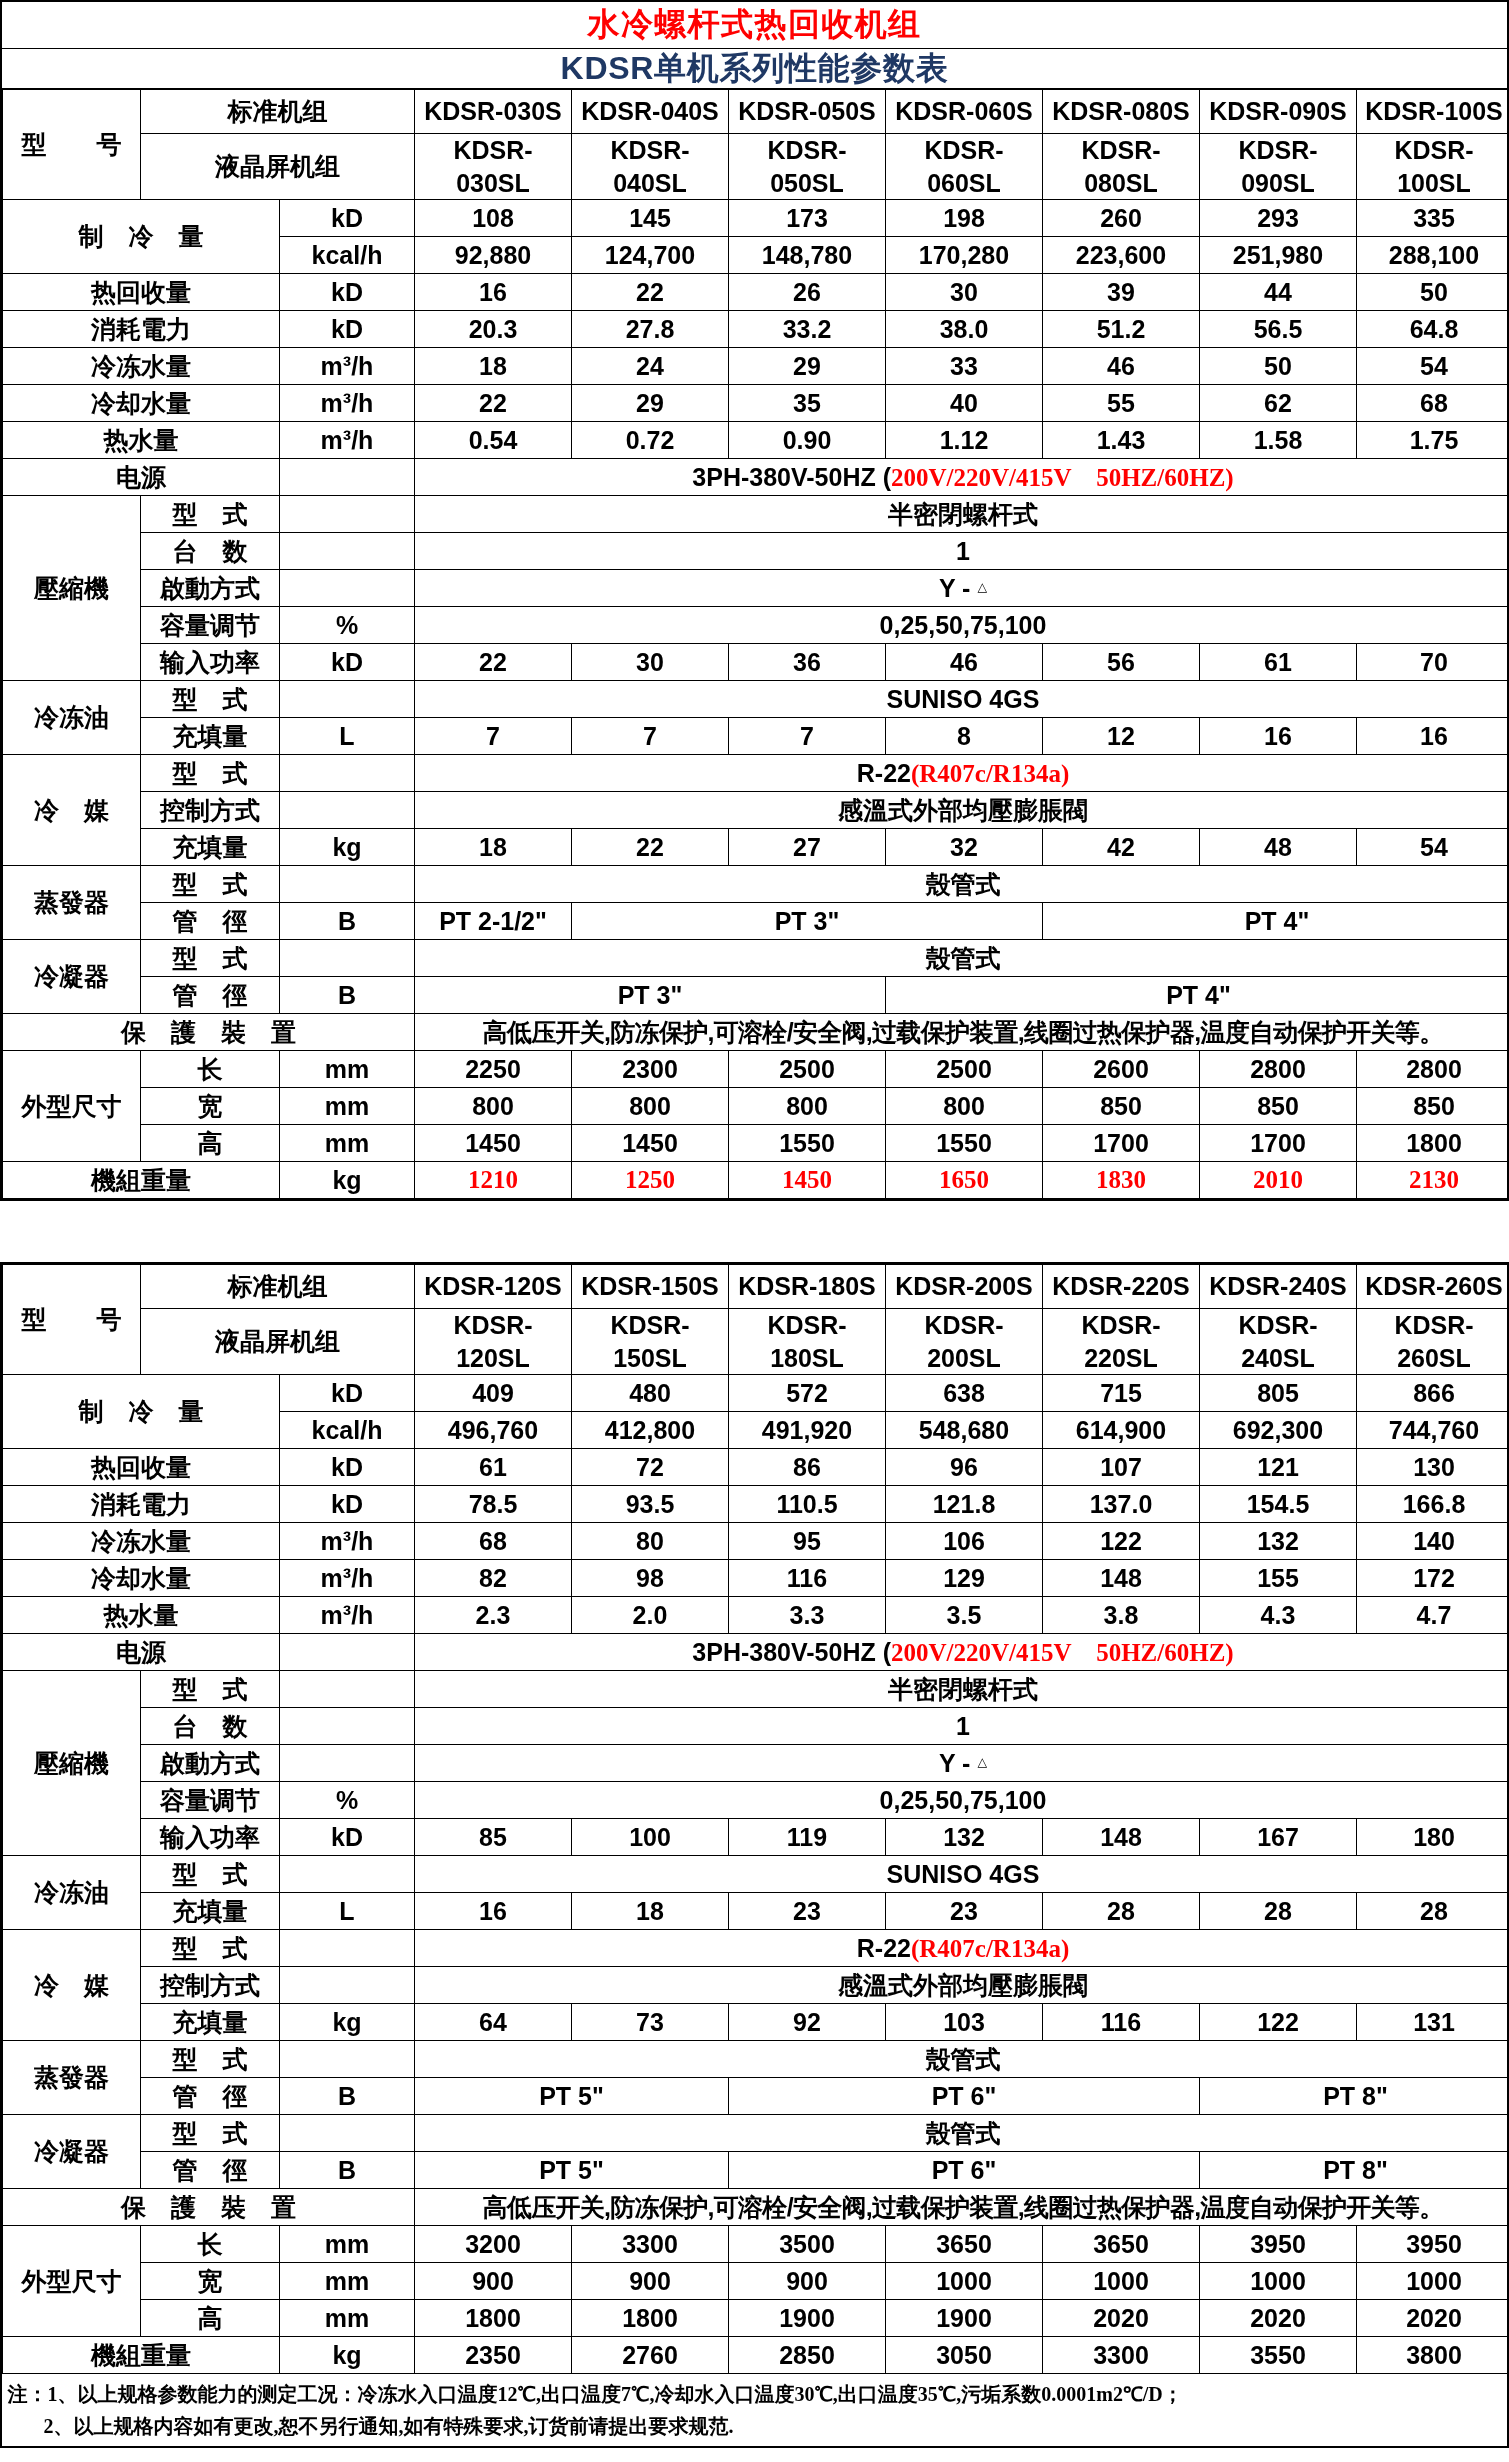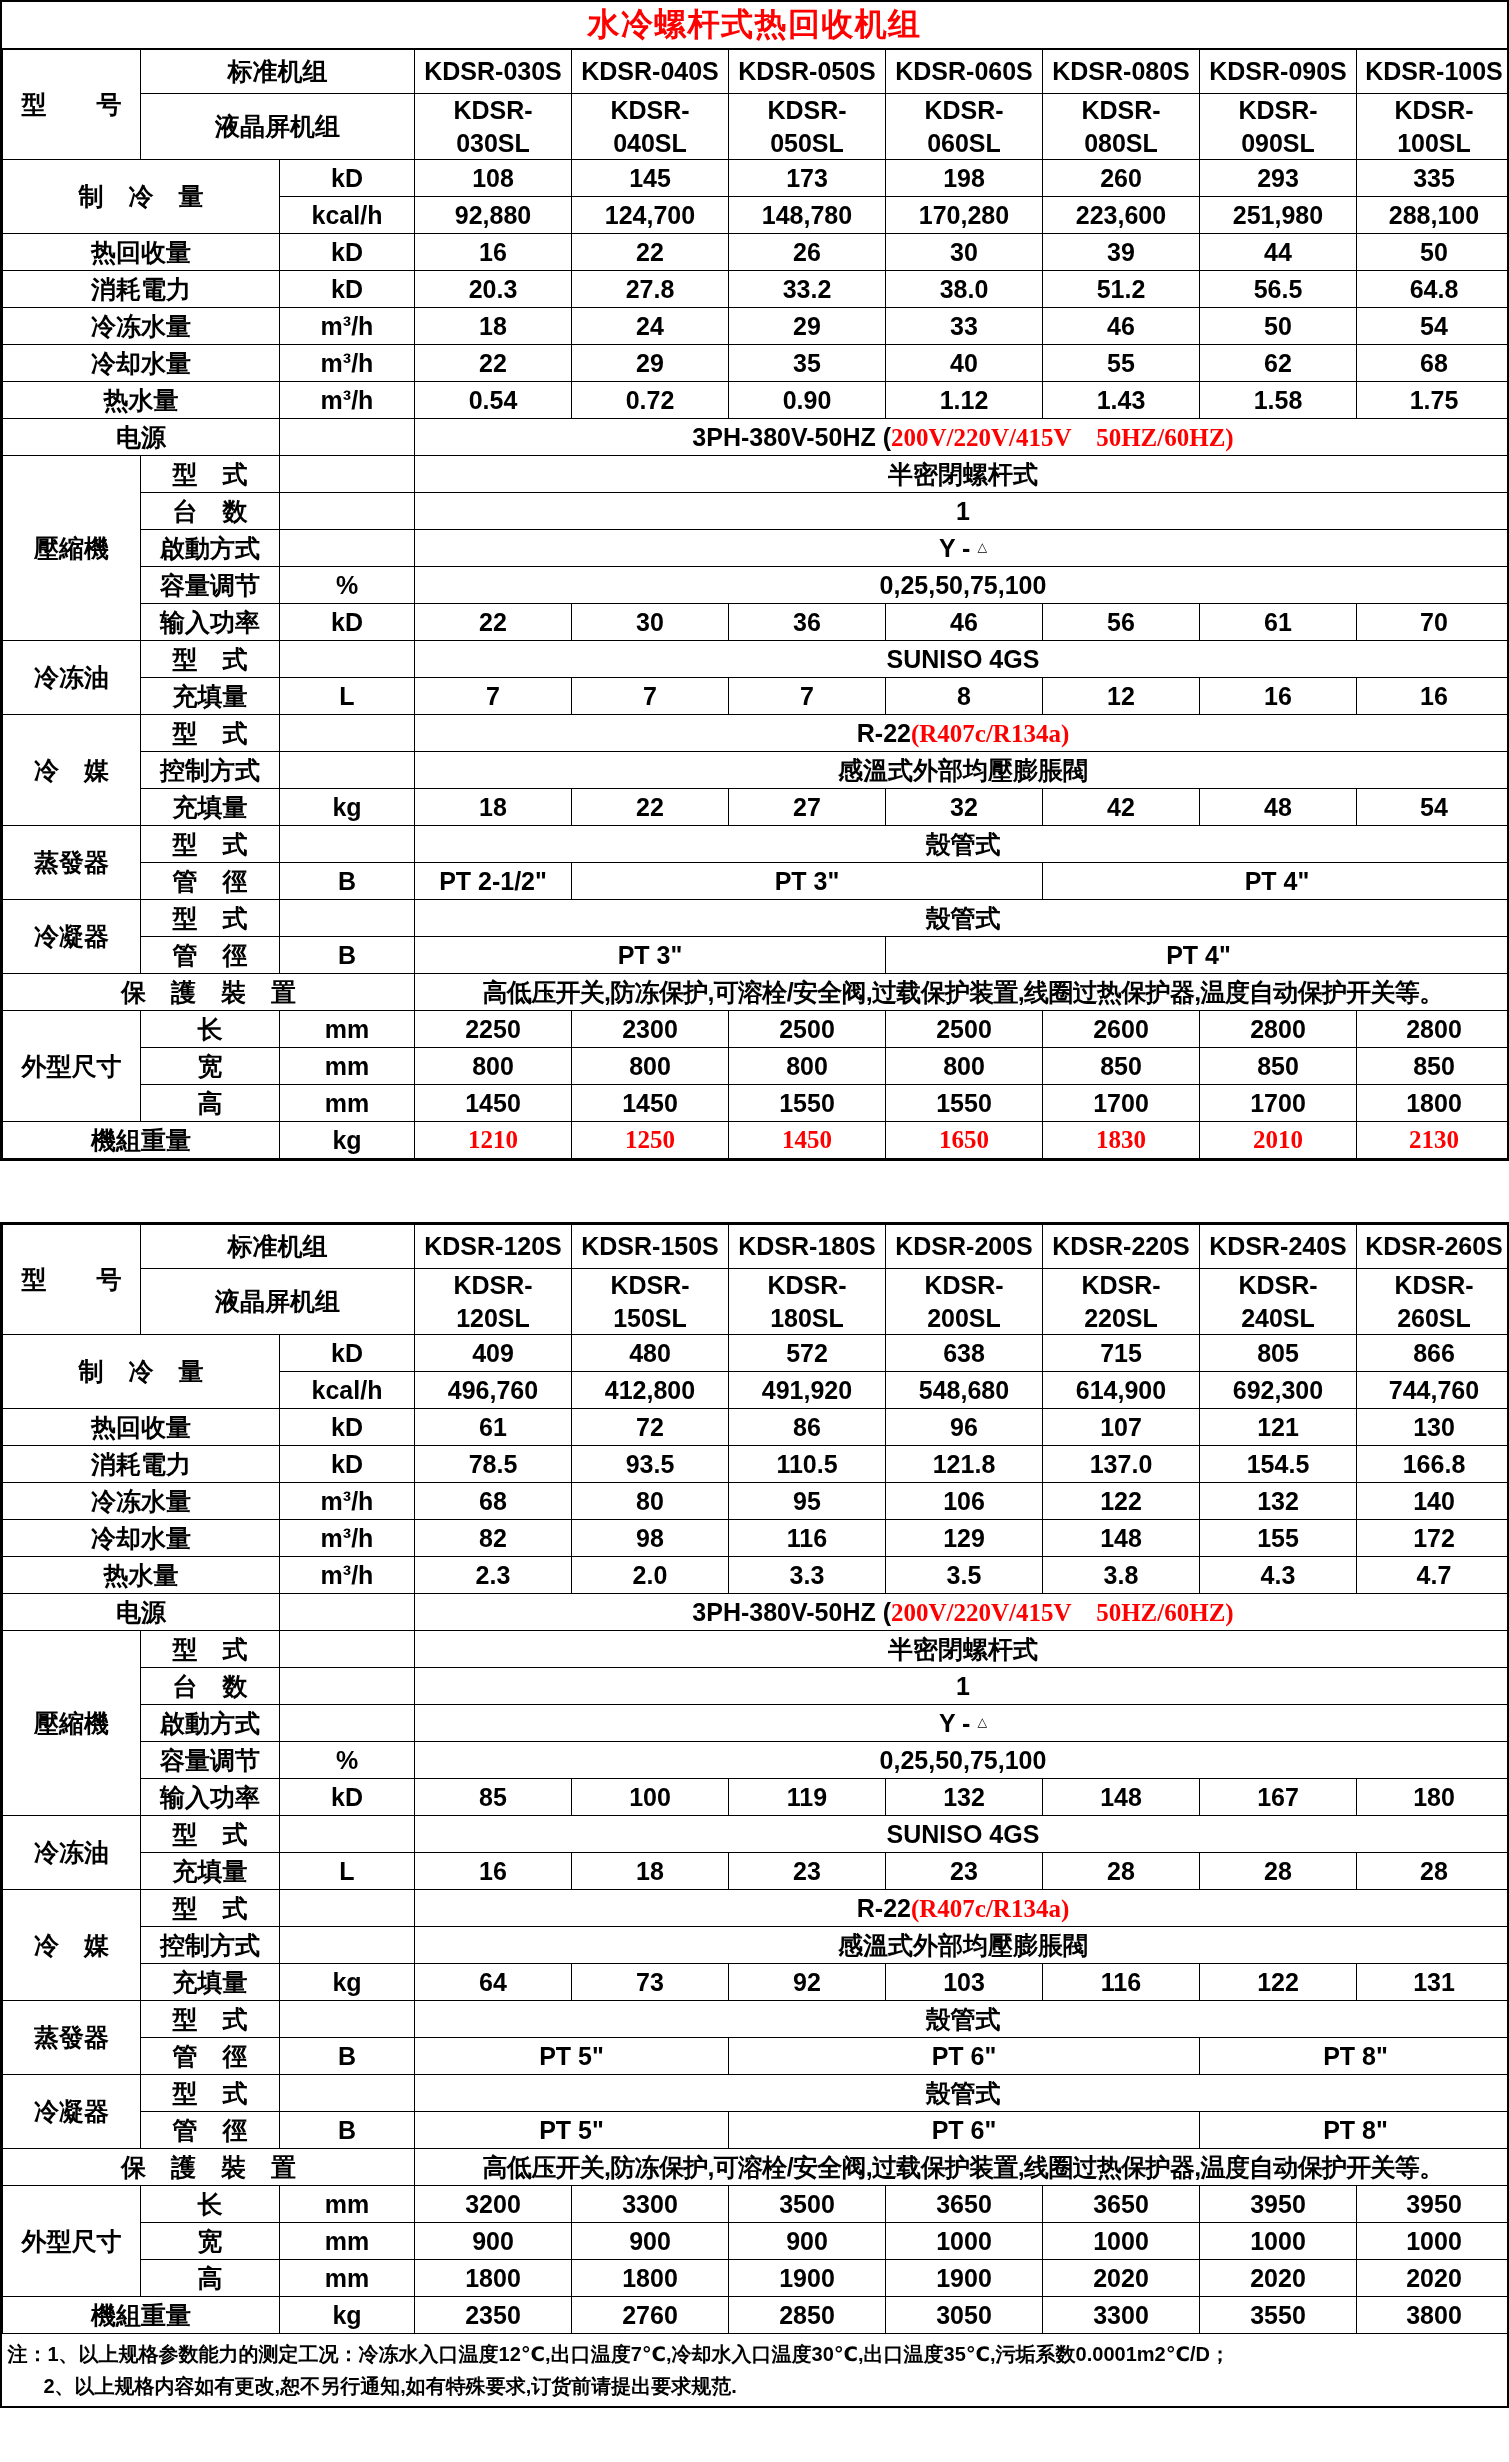--- a/index.html
+++ b/index.html
@@ -62,28 +62,30 @@
   .notes{
     padding:4.1px 0 0 5.5px;
     height:72px;
   }
   .notes p{
     margin:0;
     font-size:20px;
     line-height:32px;
     font-weight:bold;
     text-align:left;
+    font-family:Liberation Serif, serif;
   }
   .notes p.n2{padding-left:36px;}
 </style>
 </head>
 <body>
 
 <div class="sheet">
   <div class="title-row">水冷螺杆式热回收机组</div>
+  <div class="subtitle-row">KDSR单机系列性能参数表</div>
   <table class="spec">
     <colgroup>
       <col style="width:138px">
         <col style="width:139px">
         <col style="width:135px">
       <col style="width:157px">
         <col style="width:157px">
         <col style="width:157px">
       <col style="width:157px">
         <col style="width:157px">

